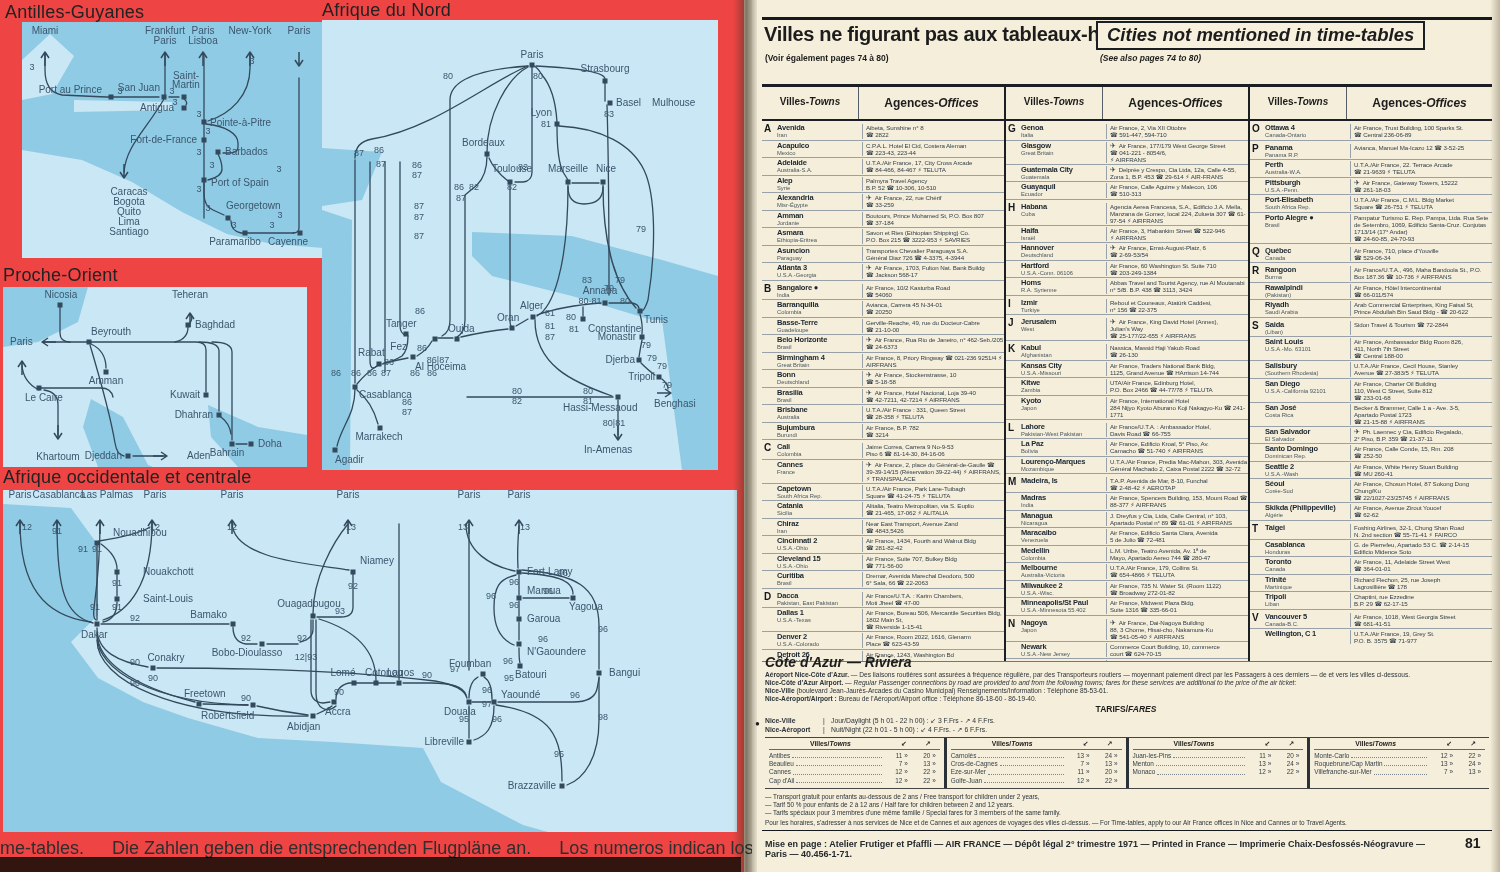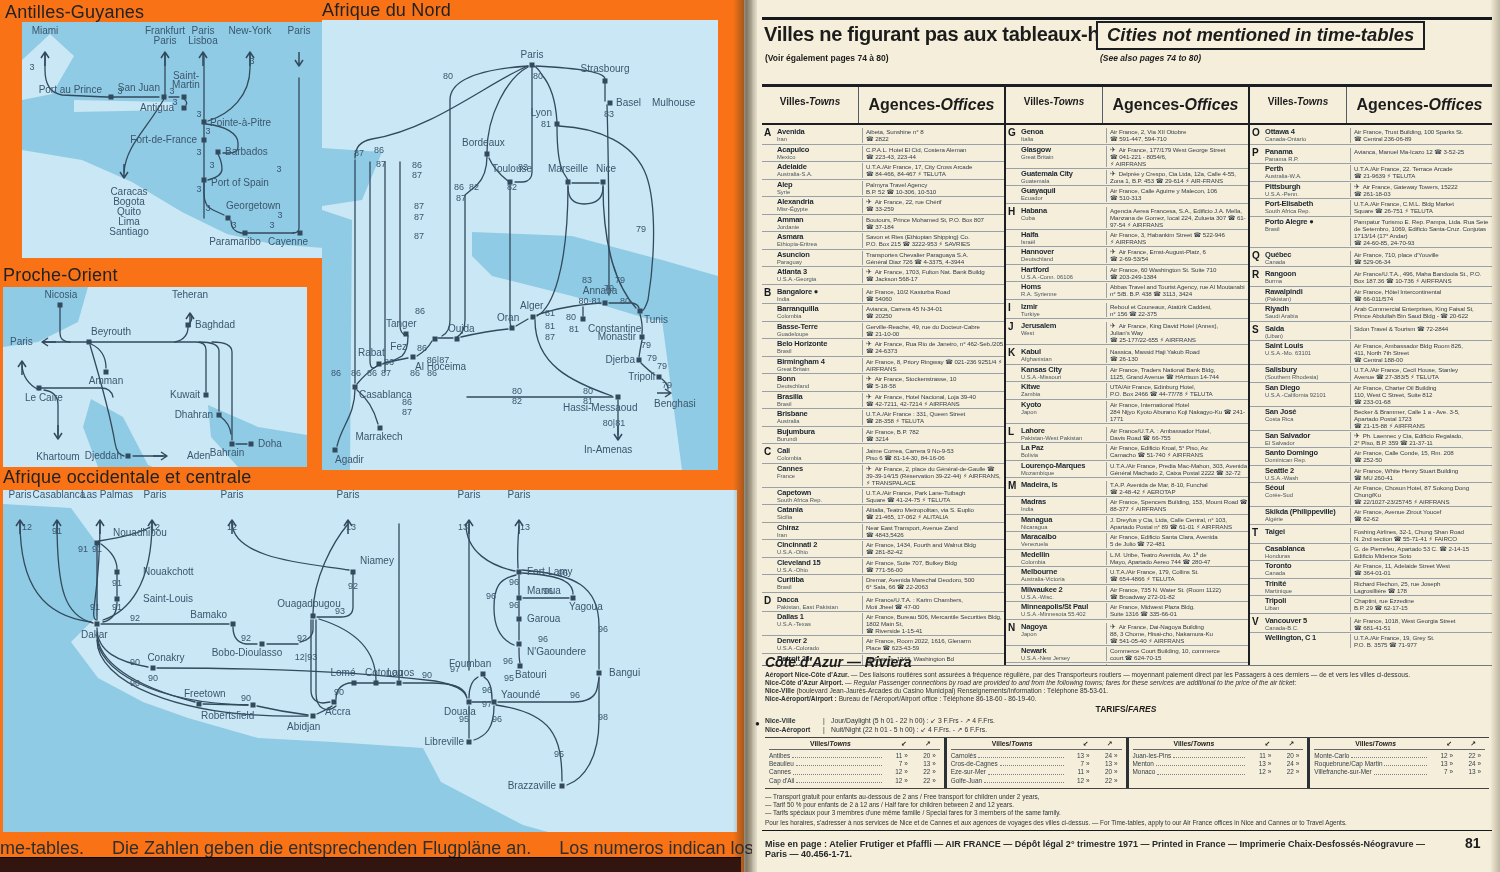--- a/index.html
+++ b/index.html
@@ -1,19 +1,19 @@
 <!DOCTYPE html>
 <html><head>
 <meta charset="utf-8">
 <style>
   html,body{margin:0;padding:0;}
   #spread{position:relative;width:1500px;height:872px;background:#e8e1cb;overflow:hidden;
     font-family:"Liberation Sans","DejaVu Sans",sans-serif;color:#1c1c1c;}
   
-  #page-left{position:absolute;left:0;top:0;width:744px;height:872px;background:#f97316;}
+  #page-left{position:absolute;left:0;top:0;width:744px;height:872px;background:#ef4444;}
   #page-right{position:absolute;left:752px;top:0;width:748px;height:872px;background:#f4eeda;}
   #spine{position:absolute;left:733px;top:0;width:24px;height:872px;
     background:linear-gradient(90deg,rgba(80,64,40,0) 0%,rgba(70,55,35,.45) 45%,rgba(40,30,18,.55) 55%,rgba(80,64,40,.08) 100%);}
   #edge-right{position:absolute;right:0;top:0;width:10px;height:872px;background:linear-gradient(90deg,rgba(0,0,0,0),rgba(90,75,50,.35));}
   #bottom-bar{position:absolute;left:0;top:857px;width:741px;height:15px;background:#33150f;border-top:1px solid #000;}
   
   .map-title{position:absolute;font-size:18px;letter-spacing:.2px;color:#222;}
   .panel{position:absolute;}
   .panel svg{display:block;}
   #caption-left{position:absolute;left:0px;top:838px;width:864px;font-size:18px;color:#2e2e2e;}
@@ -23,21 +23,21 @@
   #hdr-fr{position:absolute;left:12px;top:23px;font-size:20px;font-weight:bold;letter-spacing:-0.3px;}
   #hdr-en{position:absolute;left:344px;top:21px;border:2px solid #1b1e23;padding:1px 9px 2px 9px;font-size:18.5px;font-weight:bold;font-style:italic;background:#f6f0dc;}
   #sub-fr{position:absolute;left:13px;top:53px;font-size:8.5px;font-weight:bold;}
   #sub-en{position:absolute;left:348px;top:53px;font-size:8.5px;font-weight:bold;font-style:italic;}
   
   #dir{position:absolute;left:10px;top:84px;width:730px;}
   #dhead{display:flex;border-top:3px solid #1b1e23;border-bottom:2px solid #1b1e23;}
   .hpair{display:flex;width:243px;}
   .hpair + .hpair{border-left:2px solid #1b1e23;}
   .hv{width:96px;text-align:center;padding:9px 0;font-size:10px;font-weight:bold;}
-  .ha{flex:1;text-align:center;padding:9px 0;font-size:16px;font-weight:bold;border-left:1px solid #555e66;}
+  .ha{flex:1;text-align:center;padding:9px 0;font-size:12px;font-weight:bold;border-left:1px solid #555e66;}
   .hv em,.ha em{font-style:italic;}
   #dbody{display:flex;border-bottom:1px solid #70787e;}
   .dcol{width:243px;height:540px;overflow:hidden;}
   .dcol + .dcol{border-left:2px solid #1b1e23;}
   .e{display:flex;border-top:1px solid #98a1a8;padding:1px 0 1px 2px;}
   .e:first-child{border-top:none;}
   .e.g{padding-top:3px;}
   .L{width:13px;font-weight:bold;font-size:10px;color:#14181c;line-height:9px;}
   .vt{width:83px;padding-right:2px;}
   .city{font-size:7.5px;font-weight:bold;color:#1a2530;line-height:8px;letter-spacing:-0.2px;}

